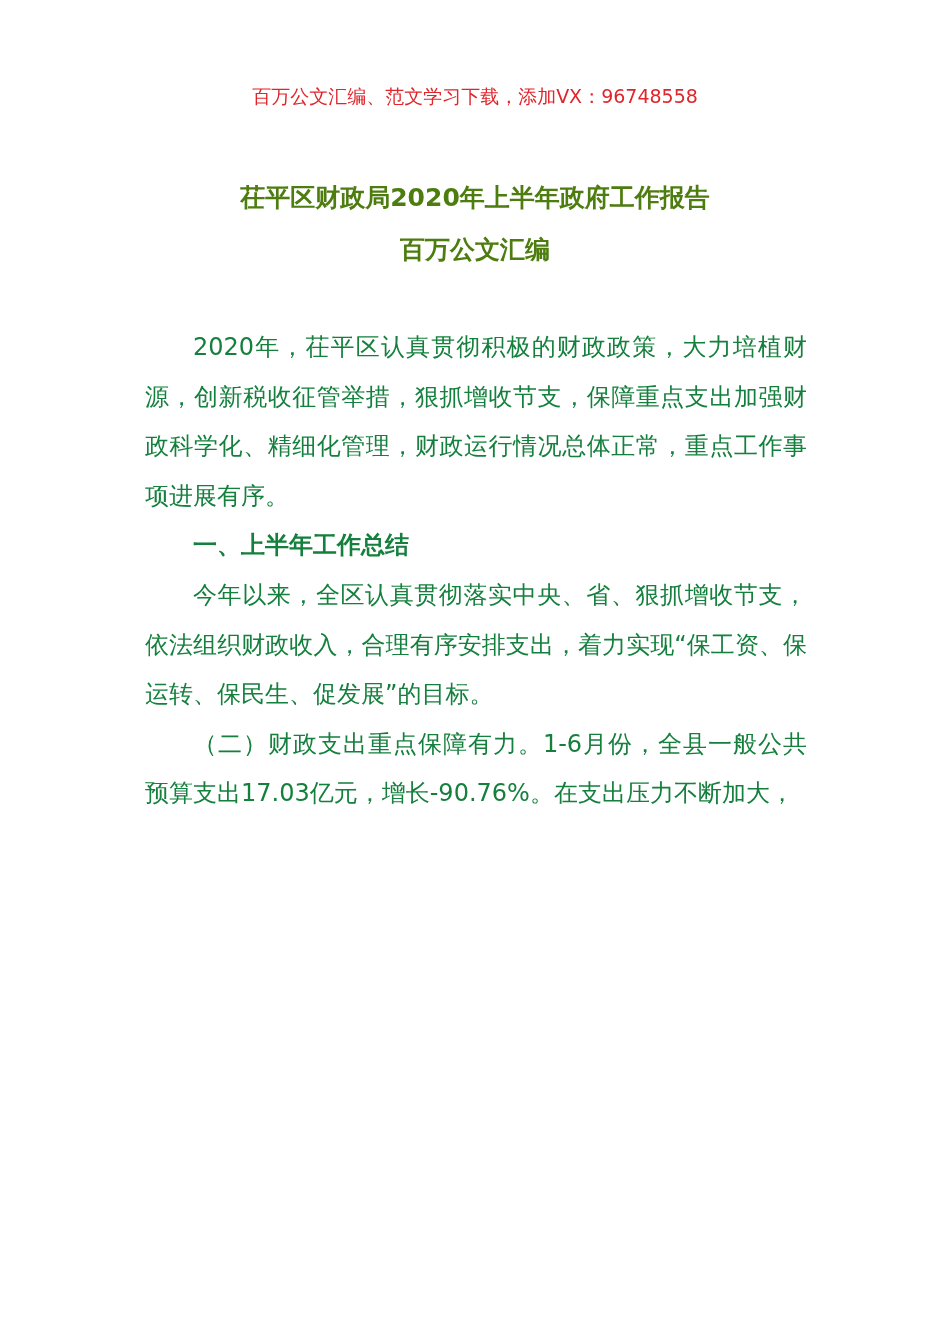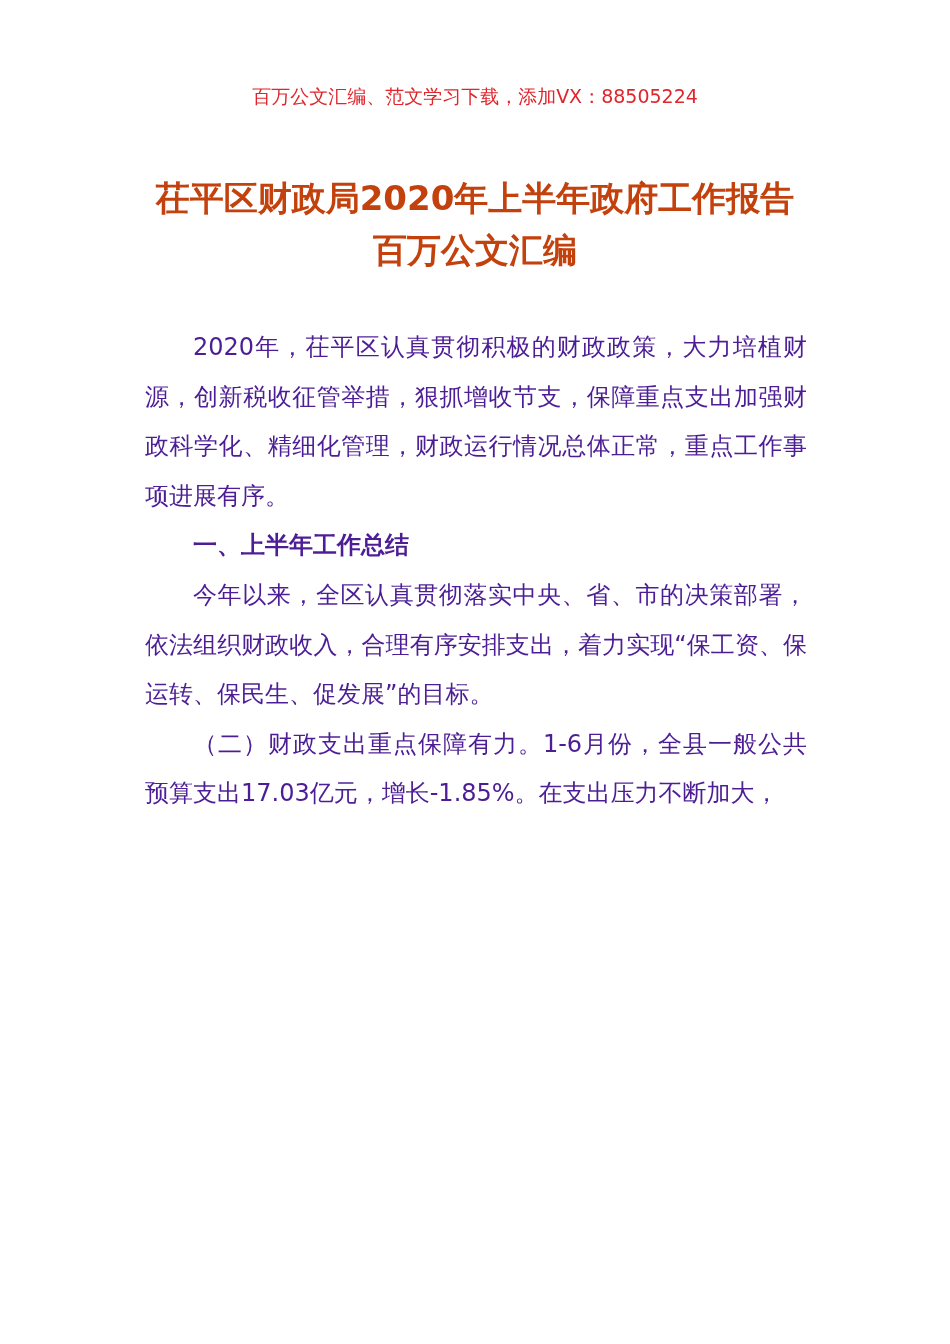--- a/index.html
+++ b/index.html
@@ -5,42 +5,42 @@
     html, body { margin: 0; padding: 0; background: #ffffff; }
     body { width: 950px; height: 1344px; position: relative; overflow: hidden; }
     .page { position: absolute; left: 0; top: 0; width: 950px; height: 1344px; background: #ffffff; }
     .watermark {
       position: absolute; left: 0; right: 0; top: 84px;
       text-align: center; color: #e0252b;
       font-family: "DejaVu Sans", sans-serif; font-size: 19px; letter-spacing: 0px;
     }
     .title {
       position: absolute; left: 0; right: 0; top: 172px;
-      text-align: center; color: #c2410c;
+      text-align: center; color: #4d7c0f;
       font-family: "DejaVu Sans", sans-serif; font-weight: bold;
-      font-size: 34px; line-height: 52px;
+      font-size: 25px; line-height: 52px;
     }
     .body {
       position: absolute; left: 145px; width: 662px; top: 323px;
-      font-family: "DejaVu Sans", sans-serif; font-size: 24px; color: #4c1d95;
+      font-family: "DejaVu Sans", sans-serif; font-size: 24px; color: #15803d;
       line-height: 49.6px; text-align: justify;
     }
     .p { margin: 0; text-indent: 48px; }
     .h { margin: 0; text-indent: 48px; font-weight: bold; }
   </style>
 </head>
 <body>
 
 <div class="page">
-  <div class="watermark">百万公文汇编、范文学习下载，添加VX：88505224</div>
+  <div class="watermark">百万公文汇编、范文学习下载，添加VX：96748558</div>
 
   <div class="title">
     <div>茌平区财政局2020年上半年政府工作报告</div>
     <div>百万公文汇编</div>
   </div>
 
   <div class="body">
     <p class="p">2020年，茌平区认真贯彻积极的财政政策，大力培植财源，创新税收征管举措，狠抓增收节支，保障重点支出加强财政科学化、精细化管理，财政运行情况总体正常，重点工作事项进展有序。</p>
     <p class="h">一、上半年工作总结</p>
-    <p class="p">今年以来，全区认真贯彻落实中央、省、市的决策部署，依法组织财政收入，合理有序安排支出，着力实现“保工资、保运转、保民生、促发展”的目标。</p>
-    <p class="p">（二）财政支出重点保障有力。1-6月份，全县一般公共预算支出17.03亿元，增长-1.85%。在支出压力不断加大，</p>
+    <p class="p">今年以来，全区认真贯彻落实中央、省、狠抓增收节支，依法组织财政收入，合理有序安排支出，着力实现“保工资、保运转、保民生、促发展”的目标。</p>
+    <p class="p">（二）财政支出重点保障有力。1-6月份，全县一般公共预算支出17.03亿元，增长-90.76%。在支出压力不断加大，</p>
   </div>
 </div>
 
 </body></html>

